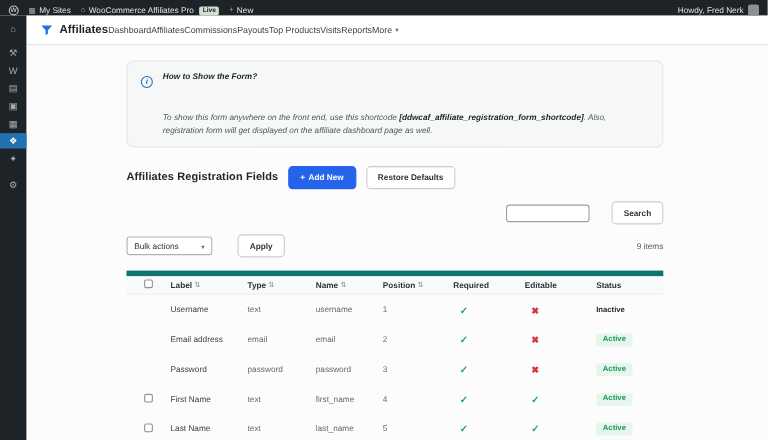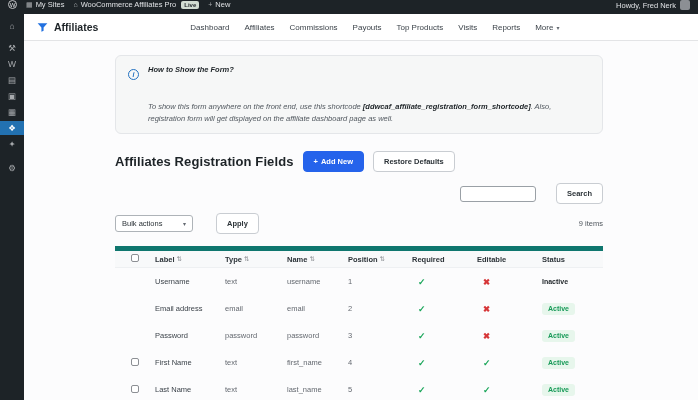--- a/index.html
+++ b/index.html
@@ -1,21 +1,21 @@
 <!DOCTYPE html>
 <html><head>
 <meta charset="utf-8">
 <style>
   * { margin:0; padding:0; box-sizing:border-box; font-family:"Liberation Sans", sans-serif; }
   html,body { width:698px; height:400px; overflow:hidden; background:#fff; }
   body { position:relative; }
 
   
   .admin-bar { position:absolute; left:0; top:0; width:698px; height:14px; background:#1d2327;
-    display:flex; align-items:flex-start; gap:9px; padding:0 8px; color:#dfe1e4; font-size:7.5px; z-index:5; }
+    display:flex; align-items:flex-end; gap:9px; padding:0 8px; color:#dfe1e4; font-size:7.5px; z-index:5; }
   .wp-logo { width:9px; height:9px; border:1px solid #c3c4c7; border-radius:50%; display:flex;
     align-items:center; justify-content:center; font-size:6px; color:#dfe1e4; flex:none; cursor:pointer; }
   .ab-item { display:flex; align-items:center; gap:3px; cursor:pointer; white-space:nowrap; }
   .ab-ic { font-size:7px; color:#a7aaad; }
   .live-badge { background:#d2dcd2; color:#1d2327; font-size:6px; font-weight:700; padding:1px 3px;
     border-radius:2px; margin-left:2px; }
   .howdy { margin-left:auto; display:flex; align-items:center; gap:4px; cursor:pointer; }
   .avatar { width:10px; height:10px; background:#8c8f94; border-radius:2px; flex:none; }
 
   
@@ -24,39 +24,39 @@
   .sb-icon { height:14px; margin-bottom:2px; display:flex; align-items:center; justify-content:center;
     color:#a7aaad; font-size:8.5px; cursor:pointer; }
   .sb-icon.gap-after { margin-bottom:8px; }
   .sb-icon.gap-before { margin-top:8px; }
   .sb-icon.active { background:#2271b1; color:#fff; }
 
   
   .plugin-header { position:absolute; left:24px; top:14px; width:674px; height:27px; background:#fff;
     border-bottom:1px solid #e3e4e6; display:flex; align-items:center; padding:0 12px; z-index:3; }
   .brand { display:flex; align-items:center; gap:5px; font-size:10.5px; font-weight:700; color:#1d2327; }
-  .nav { display:flex; align-items:center; gap:15px; margin-left:92px; font-size:8px; color:#3c434a; }
+  .nav { display:flex; align-items:center; font-size:8px; color:#3c434a; }
   .nav-item { display:flex; align-items:center; gap:3px; cursor:pointer; white-space:nowrap; }
   .nav-caret { font-size:6px; color:#646970; }
 
   
   .main { position:absolute; left:24px; top:41px; width:674px; height:359px; background:#fcfcfd; overflow:hidden; }
   .container { width:488px; margin-left:91px; }
 
   .notice { margin-top:14px; background:#f6f7f7; border:1px solid #e4e6e9; border-radius:6px;
     padding:9px 12px; display:flex; gap:9px; align-items:flex-start;font-style:italic; }
   .info-icon { width:11px; height:11px; border:1.2px solid #2271c1; border-radius:50%; color:#2271c1;
     font-size:7px; font-weight:700; display:flex; align-items:center; justify-content:center;
     flex:none; margin-top:4px; }
   .notice-title { font-size:7.5px; font-weight:700; color:#1d2327; margin-bottom:2px; }
   .notice-body { font-size:7.5px; color:#50575e; line-height:1.55;margin-top:27px; }
   .shortcode { font-weight:700; color:#1d2327; }
 
   .title-row { margin-top:17px; display:flex; align-items:center; gap:9px; }
-  .page-title { font-size:13px; font-weight:700; color:#1d2327; letter-spacing:.1px; }
+  .page-title { font-size:10px; font-weight:700; color:#1d2327; letter-spacing:.1px; }
   .btn { border-radius:4px; font-size:7.5px; font-weight:600; padding:5px 10px; cursor:pointer;
     display:inline-flex; align-items:center; gap:3px; white-space:nowrap; }
   .btn-primary { background:#2563eb; color:#fff; border:1px solid #2563eb; }
   .btn-secondary { background:#fff; color:#2c3338; border:1px solid #c9cdd2; }
 
   .search-row { margin-top:11px; display:flex; justify-content:flex-end; align-items:center; gap:20px; }
   .search-input { width:76px; height:16px; border:1px solid #9aa0a6; border-radius:3px; background:#fff;
     font-size:7.5px; padding:0 4px; color:#2c3338; }
 
   .bulk-row { margin-top:9px; display:flex; align-items:center; gap:23px; }

